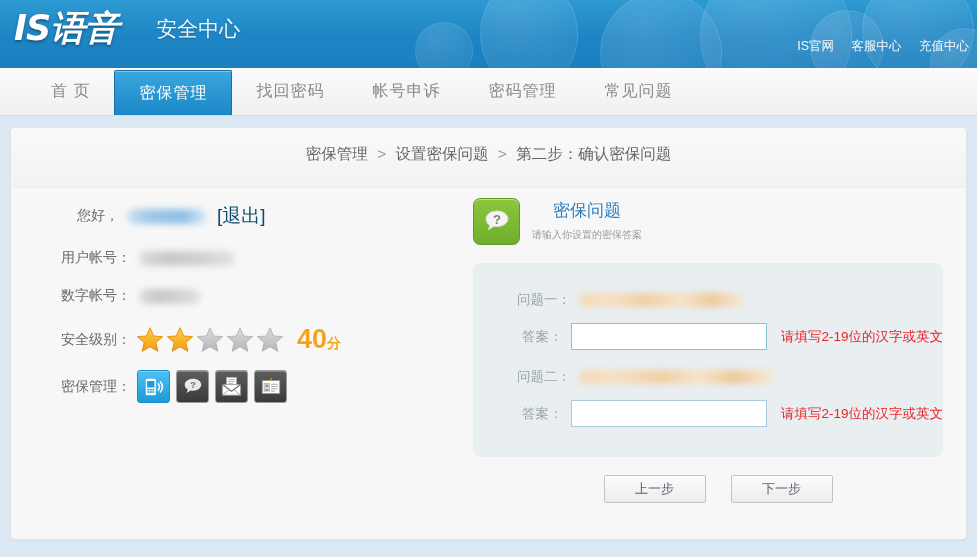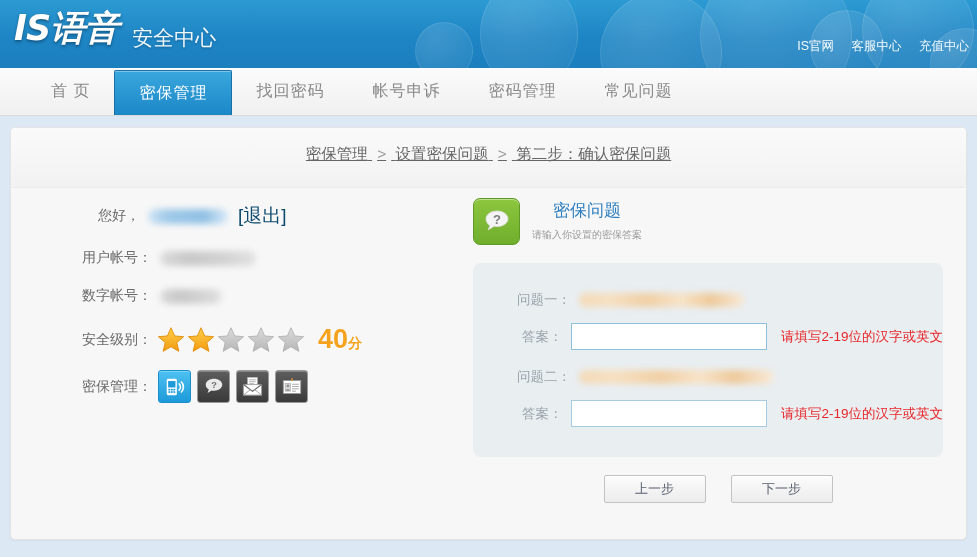--- a/index.html
+++ b/index.html
@@ -13,21 +13,21 @@
 
   
   .header{
     position:relative;height:68px;width:977px;
     background:linear-gradient(180deg,#2c9ad3 0%,#1e85c4 55%,#1b7fbe 100%);
     overflow:hidden;
   }
   .bubbles{position:absolute;inset:0;pointer-events:none;}
   .bub{position:absolute;border-radius:50%;border:1px solid rgba(255,255,255,.10);
        background:radial-gradient(circle at 35% 30%,rgba(255,255,255,.14),rgba(255,255,255,.03));}
-  .logo-wrap{position:absolute;left:14px;top:5px;display:flex;align-items:flex-end;}
+  .logo-wrap{position:absolute;left:14px;top:5px;display:flex;align-items:center;gap:24px;}
   .logo{
     font-size:35px;font-weight:bold;font-style:italic;color:#fff;
     letter-spacing:-1px;
     text-shadow:0 2px 3px rgba(0,40,70,.45), 0 0 1px rgba(0,0,0,.3);
     font-family:"DejaVu Sans","Liberation Sans",sans-serif;
   }
   .sub-title{margin-left:14px;font-size:21px;color:#eef7fc;text-shadow:0 1px 2px rgba(0,40,70,.35);}
   .top-links{position:absolute;right:8px;top:38px;font-size:12.5px;}
   .top-links a{color:#ffffff;text-decoration:none;margin-left:14px;opacity:.95;}
 
@@ -56,27 +56,27 @@
     background:#f7f7f7;border:1px solid #e4e4e4;border-radius:5px;
     box-shadow:0 1px 2px rgba(0,0,0,.05);
     box-sizing:border-box;overflow:hidden;
   }
   .panel-top{
     height:59px;
     background:linear-gradient(180deg,#fafafa 0%,#f2f2f2 100%);
     border-bottom:1px solid #ececec;
   }
   .breadcrumb{
-    text-align:center;line-height:52px;font-size:15.5px;color:#666;text-decoration:underline;
+    text-align:center;line-height:52px;font-size:15.5px;color:#666;
   }
   .breadcrumb .sep{color:#999;margin:0 5px;}
 
   
   .body-area{position:relative;height:352px;}
-  .info{position:absolute;left:61px;top:15px;width:380px;}
+  .info{position:absolute;left:40px;top:15px;width:380px;}
   .info-row{display:flex;align-items:center;margin-bottom:20px;font-size:14px;color:#6a6a6a;}
   .info-label{width:80px;text-align:right;white-space:nowrap;color:#6a6a6a;}
   .blur{
     display:inline-block;height:15px;border-radius:8px;margin-left:8px;
     filter:blur(3px);
   }
   .blur.blue{background:linear-gradient(90deg,#cfe3f3 0%,#9fc9e8 25%,#8fc0e4 70%,#d8e9f7 100%);}
   .blur.gray{background:linear-gradient(90deg,#dcdcdc 0%,#c8c8c8 30%,#d2d2d2 65%,#e2e2e2 100%);}
   .logout{margin-left:10px;color:#0c4a6e;text-decoration:none;font-size:19px;}
 

